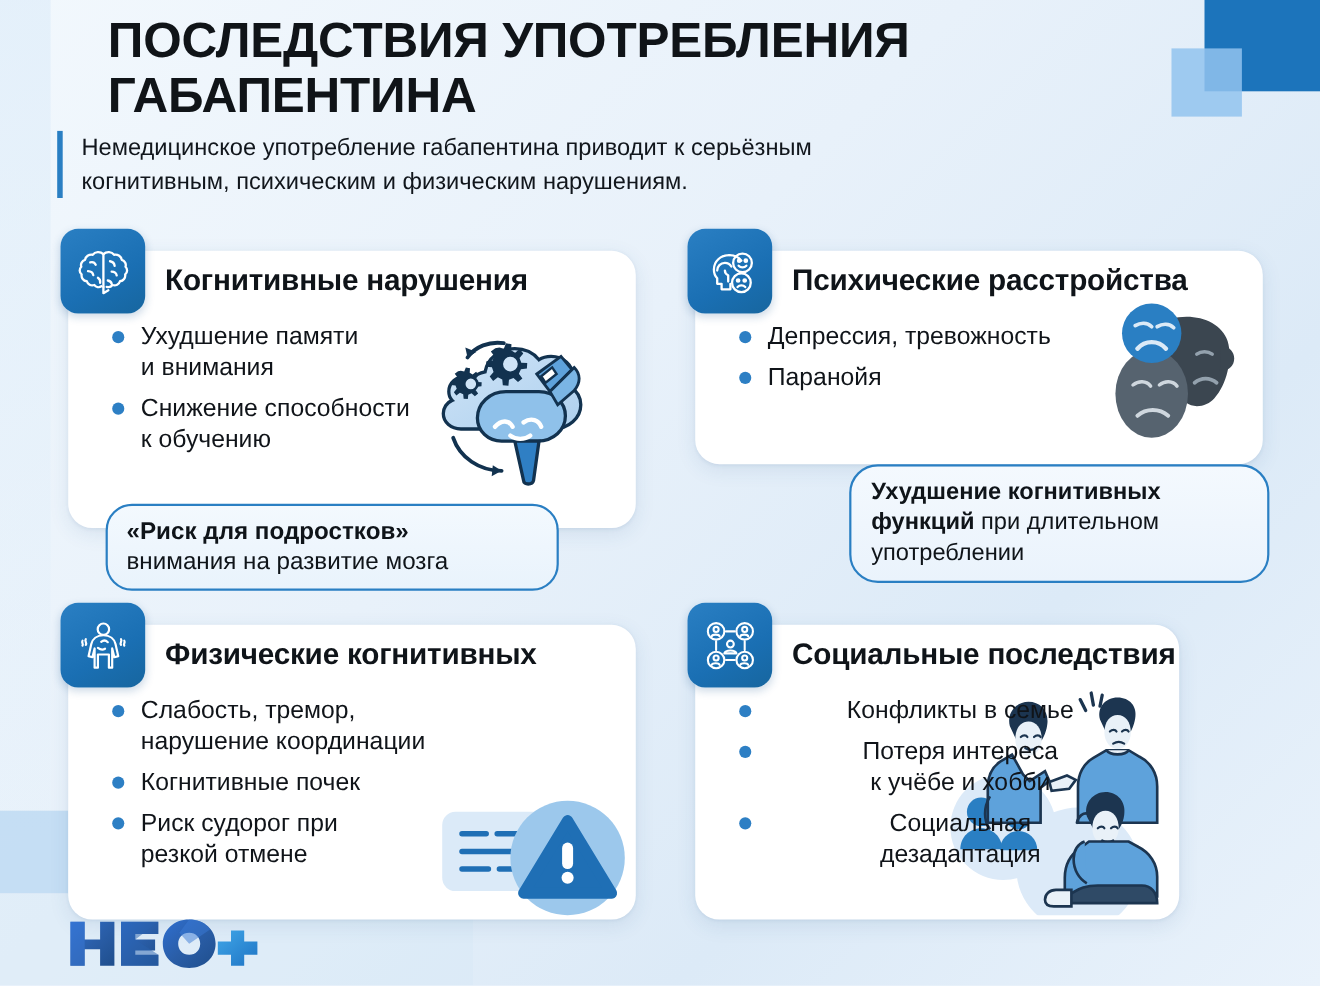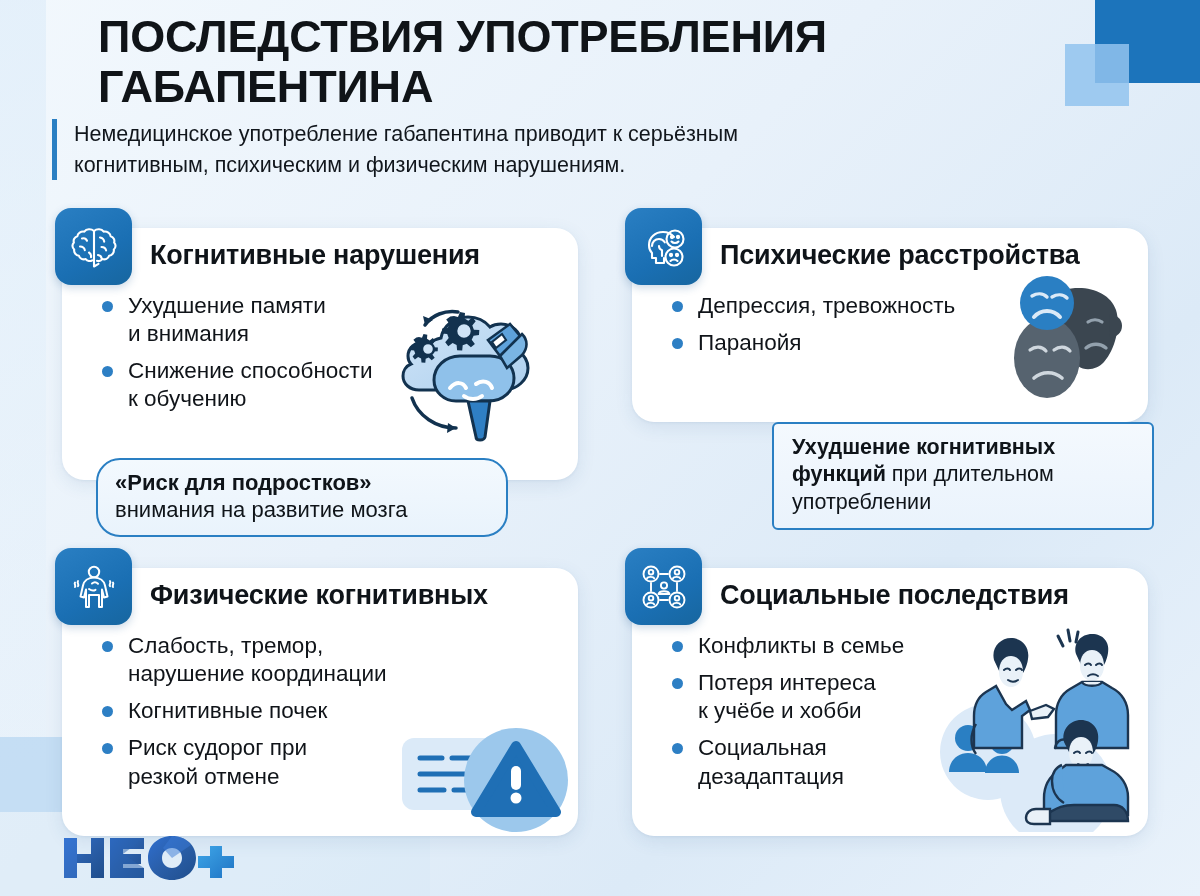--- a/index.html
+++ b/index.html
@@ -79,21 +79,21 @@
   .card {
     position: absolute;
     background: #ffffff;
     border-radius: 22px;
     box-shadow: 0 5px 18px rgba(40,90,140,0.10), 0 1px 3px rgba(40,90,140,0.07);
     overflow: visible;
   }
   .card-1 { left: 62px;  top: 228px; width: 516px; height: 252px; text-decoration: underline; }
   .card-2 { left: 632px; top: 228px; width: 516px; height: 194px; }
   .card-3 { left: 62px;  top: 568px; width: 516px; height: 268px; }
-  .card-4 { left: 632px; top: 568px; width: 516px; height: 268px; }
+  .card-4 { left: 632px; top: 568px; width: 440px; height: 268px; text-align: center; }
 
   .icon-badge {
     position: absolute;
     width: 77px; height: 77px;
     border-radius: 16px;
     background: linear-gradient(150deg, #2a7fc3 0%, #1a6fb3 60%, #17669f 100%);
     left: -7px; top: -20px;
     display: flex; align-items: center; justify-content: center;
     box-shadow: 0 3px 8px rgba(22,80,140,0.22);
   }
@@ -157,21 +157,21 @@
   
   .callout {
     position: absolute;
     left: 772px;
     top: 422px;
     width: 382px;
     padding: 10px 16px 12px 18px;
     box-sizing: border-box;
     background: linear-gradient(180deg,#f4f9fe 0%, #eaf3fc 100%);
     border: 2.5px solid #2a7fc3;
-    border-radius: 6px;
+    border-radius: 26px;
     font-size: 21.5px;
     line-height: 1.27;
     color: #0f1419;
   }
   .callout b { font-weight: bold; }
 
   
   .illus { position: absolute; }
   .illus-brain   { right: 4px;  top: 56px;  width: 190px; height: 168px; }
   .illus-masks   { right: 6px;  top: 44px;  width: 132px; height: 130px; }

